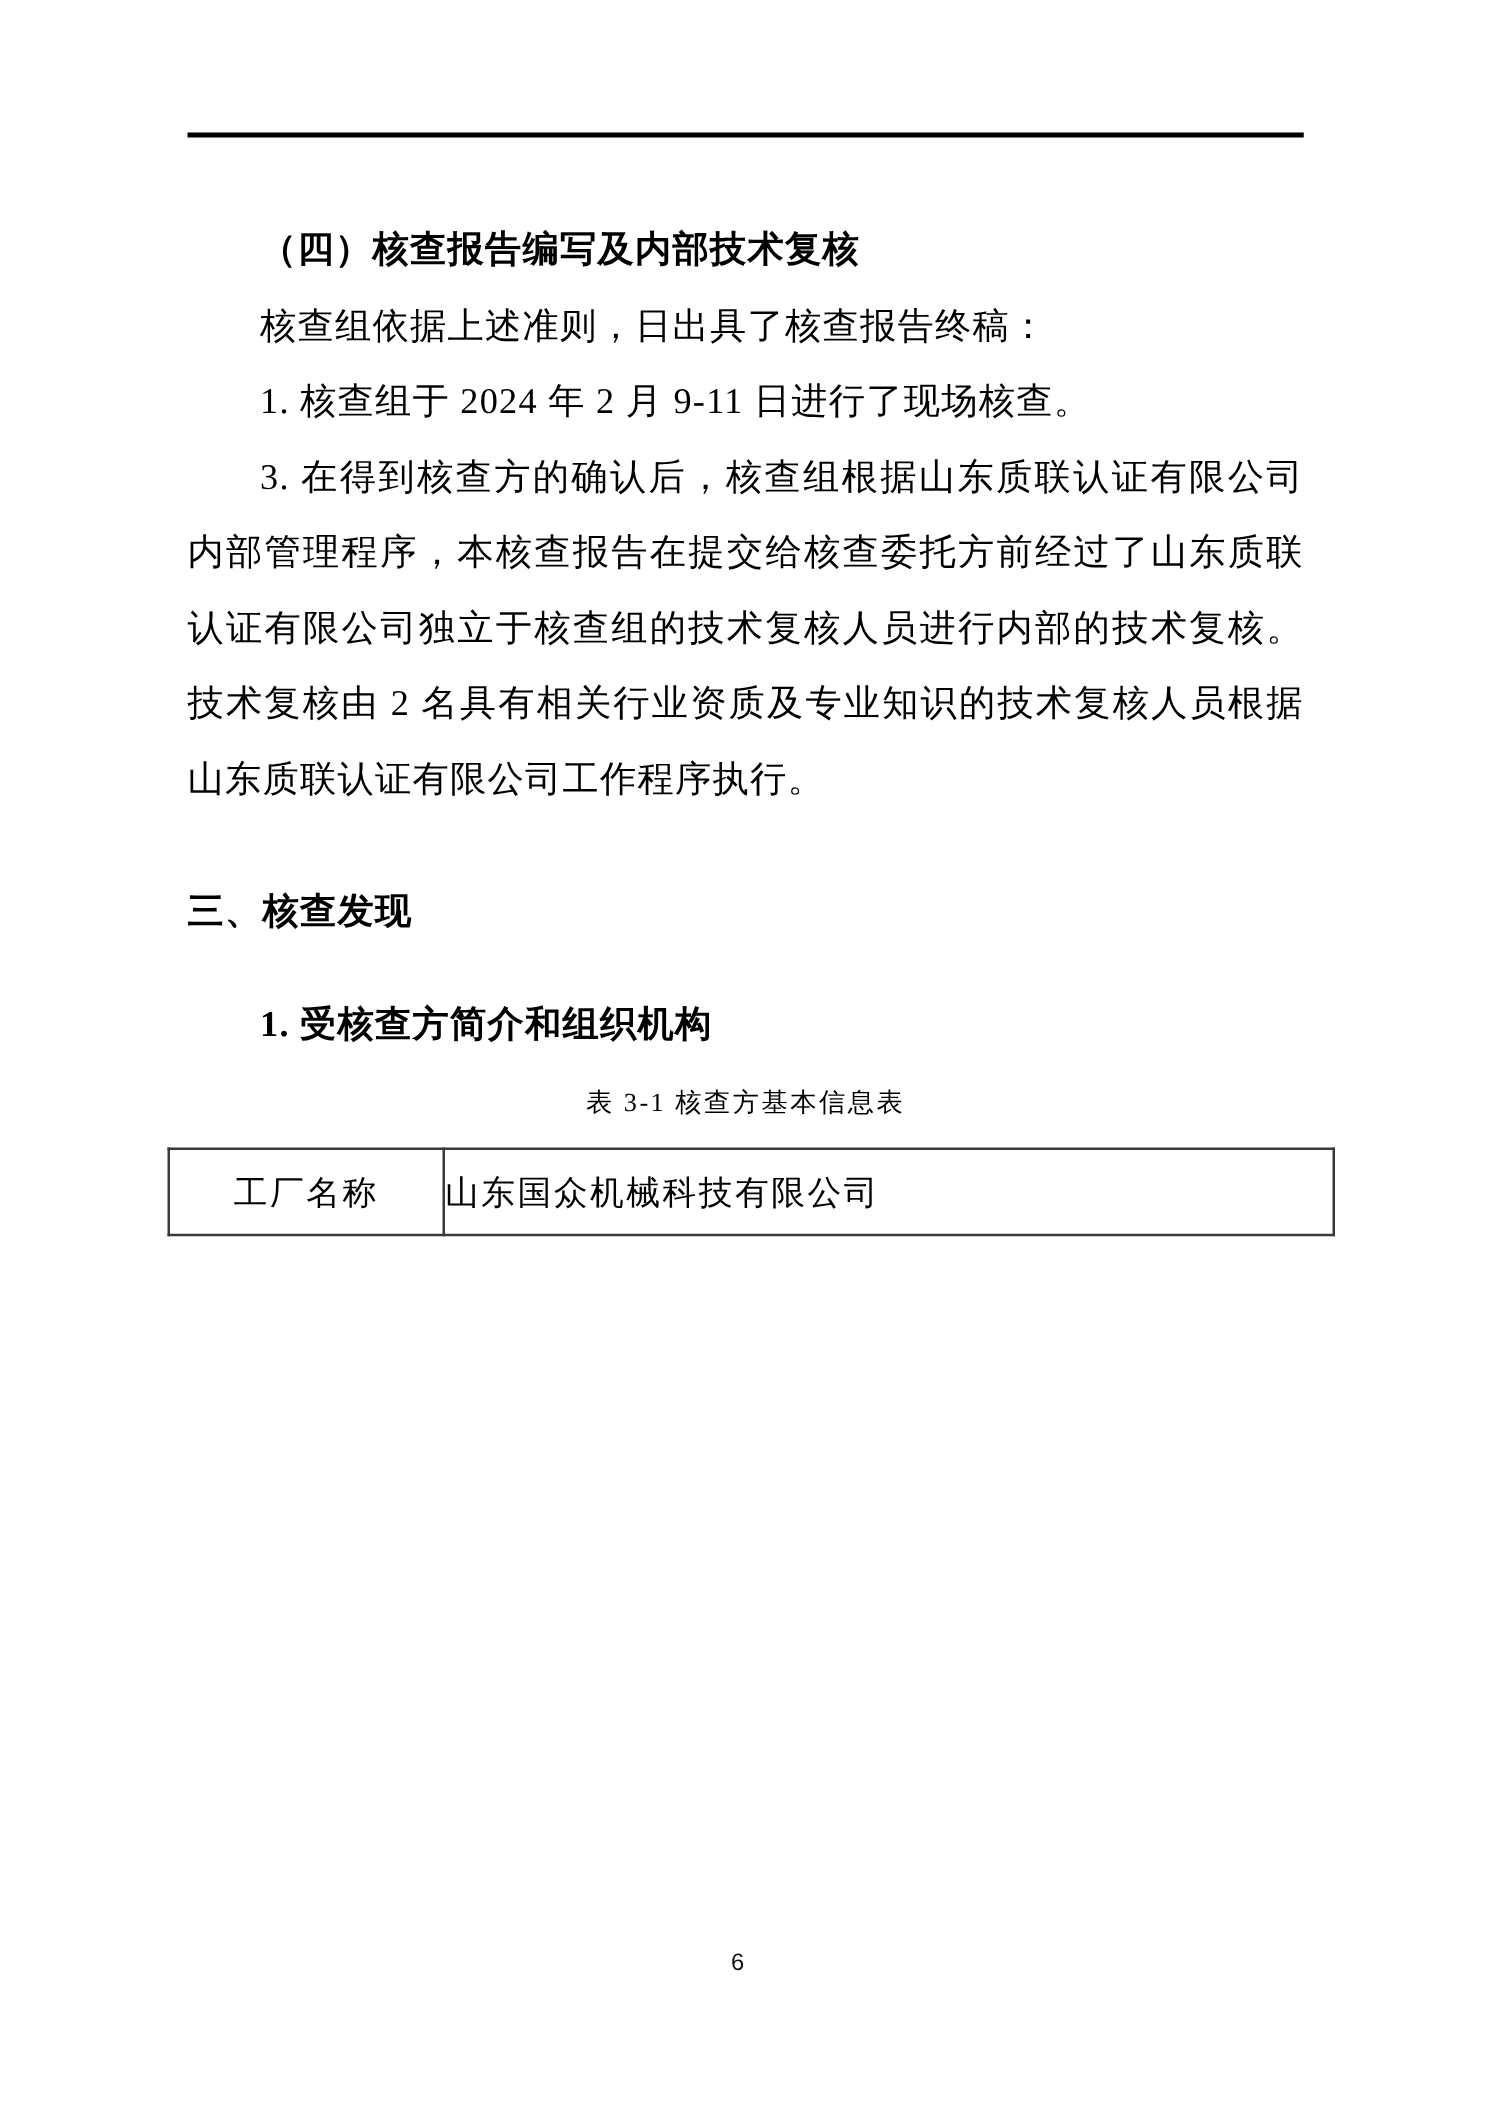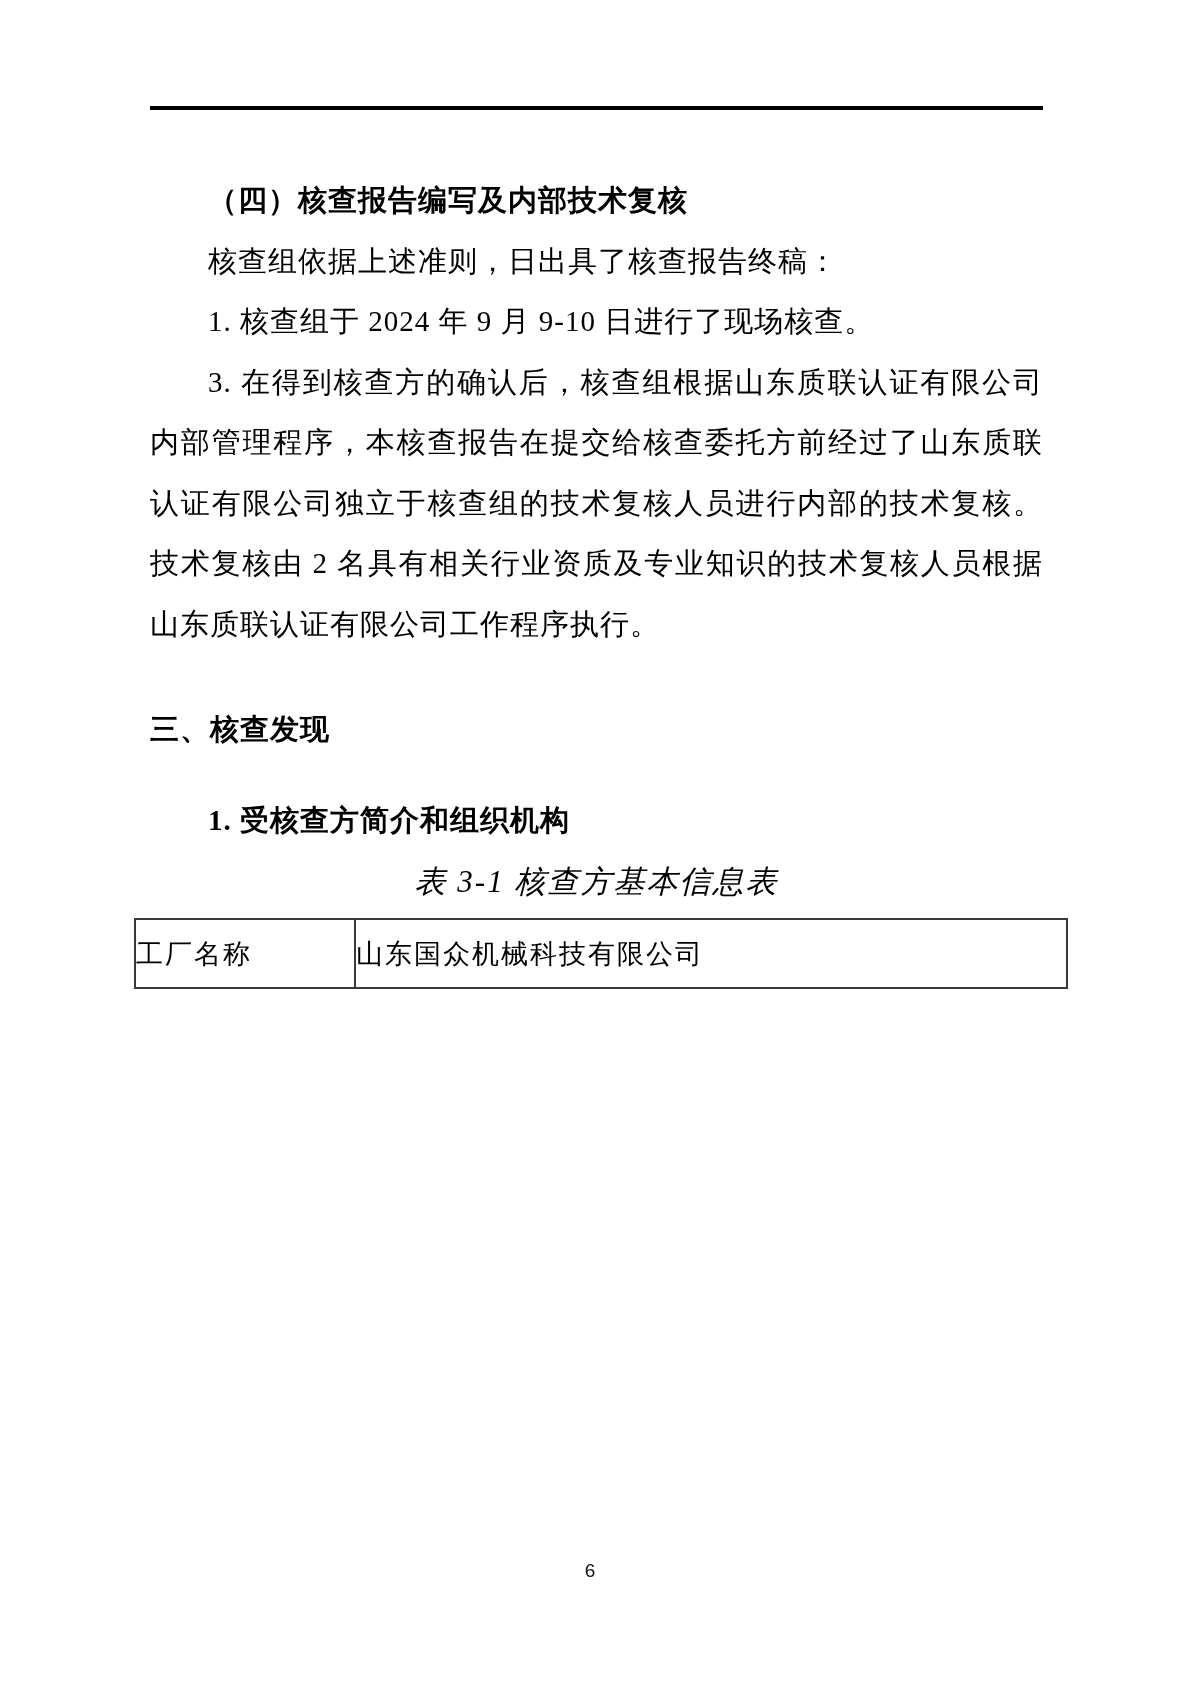--- a/index.html
+++ b/index.html
@@ -49,42 +49,41 @@
     text-indent: 2em !important;
   }
   .h-sub11 {
     margin-top: 30px !important;
     text-indent: 2em !important;
   }
   .table-caption {
     margin: 12px 0 0 0 !important;
     text-indent: 0 !important;
     text-align: center;
-    font-size: 31px;
+    font-size: 21px;
     line-height: 40px;
     letter-spacing: 2px;
-    font-style: italic;
   }
   table.info-table {
     margin-top: 16px;
     margin-left: -16px;
     width: 934px;
     border-collapse: collapse;
     table-layout: fixed;
   }
   table.info-table td {
     border: 2px solid #3a3a3a;
     height: 67px;
     font-size: 27px;
     letter-spacing: 2px;
     padding: 0;
   }
   td.cell-label {
     width: 218px;
-    text-align: left;
+    text-align: center;
   }
   td.cell-value {
     padding-left: 18px;
     text-align: left;
     border-radius: 31px;
   }
   .page-number {
     position: absolute;
     left: 0;
     right: 0;
@@ -103,21 +102,21 @@
   <div class="content">
 
     <div class="header-rule"></div>
 
     <div class="doc-text">
 
       <p class="h-bold">（四）核查报告编写及内部技术复核</p>
 
       <p>核查组依据上述准则，日出具了核查报告终稿：</p>
 
-      <p>1. 核查组于 2024 年 9 月 9-10 日进行了现场核查。</p>
+      <p>1. 核查组于 2024 年 2 月 9-11 日进行了现场核查。</p>
 
 
       <p>3. 在得到核查方的确认后，核查组根据山东质联认证有限公司内部管理程序，本核查报告在提交给核查委托方前经过了山东质联认证有限公司独立于核查组的技术复核人员进行内部的技术复核。技术复核由 2 名具有相关行业资质及专业知识的技术复核人员根据山东质联认证有限公司工作程序执行。</p>
 
       <p class="h-bold h-sec3">三、核查发现</p>
 
 
       <p class="h-bold h-sub11">1. 受核查方简介和组织机构</p>
 
 

